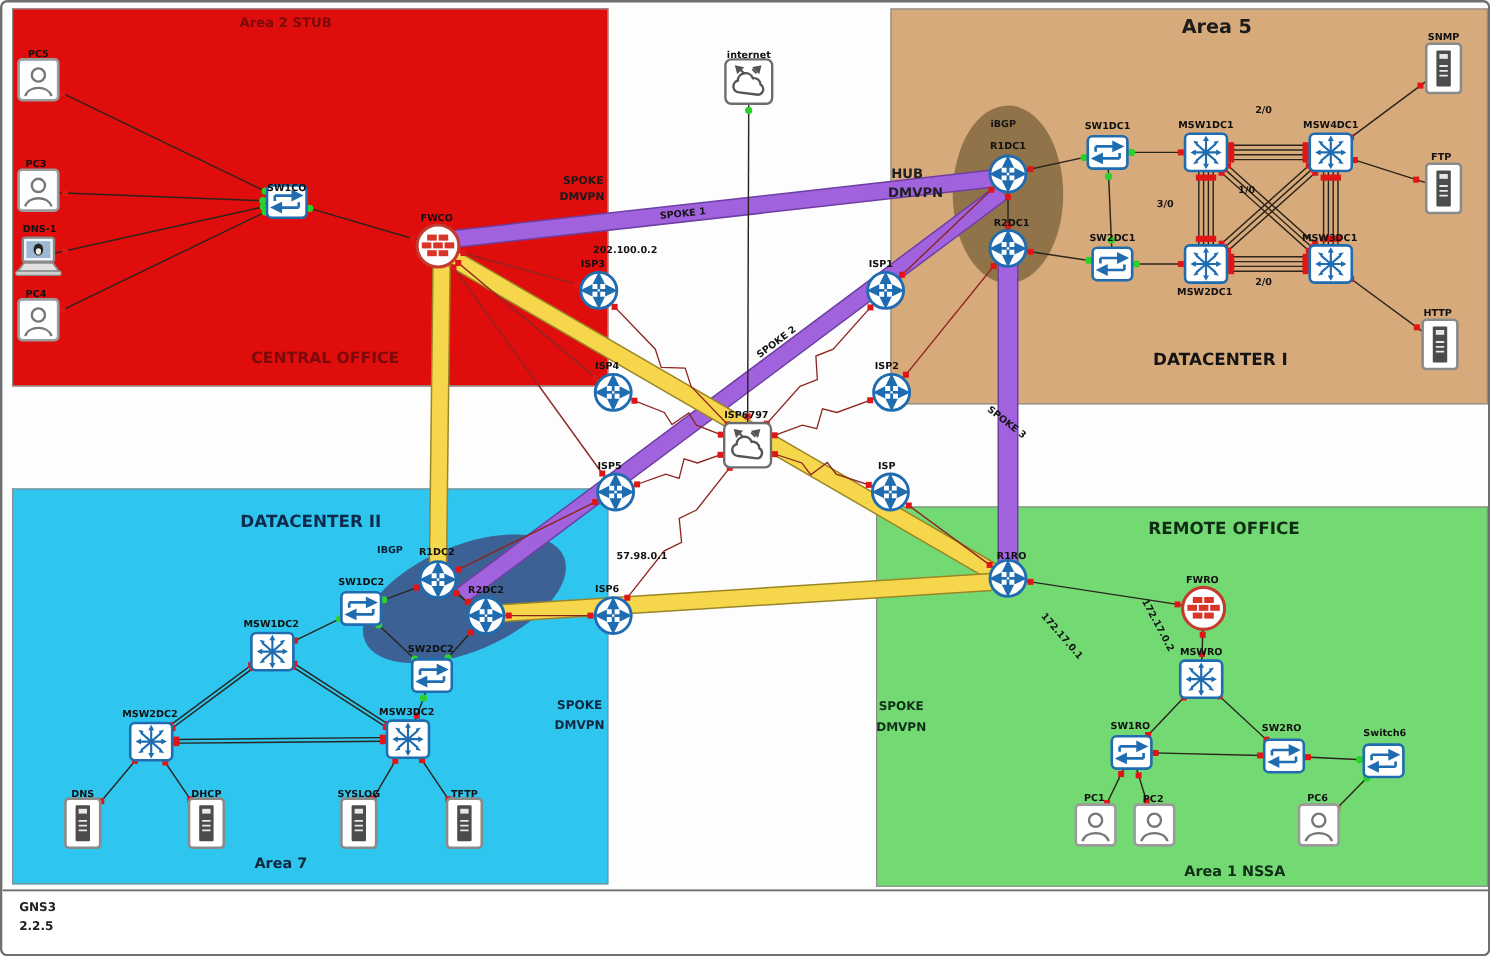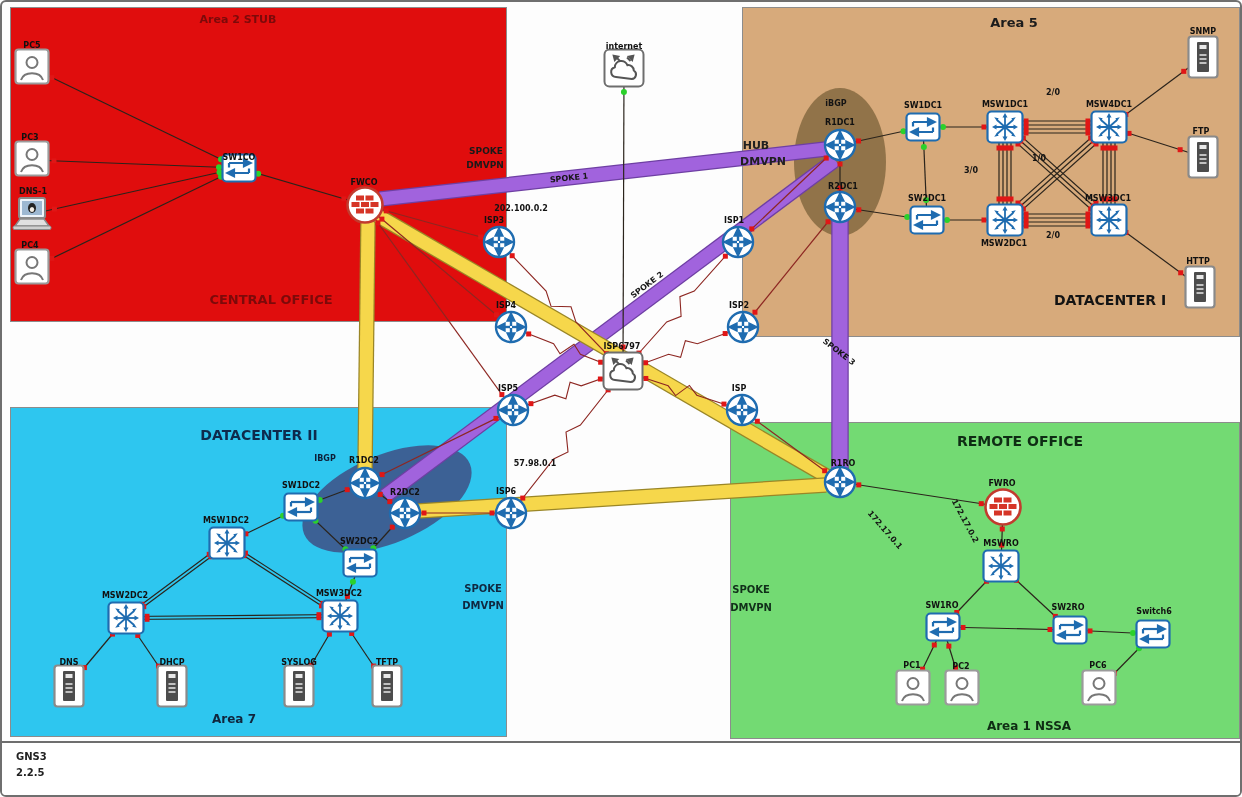--- a/index.html
+++ b/index.html
@@ -904,22 +904,22 @@
       <div class="nodelabel" style="left: 1000px; top: 481px;">FWRO</div>
       <div class="nodelabel" style="left: 999px; top: 541px;">MSWRO</div>
       <div class="nodelabel" style="left: 940px; top: 603px;">SW1RO</div>
       <div class="nodelabel" style="left: 1066px; top: 605px;">SW2RO</div>
       <div class="nodelabel" style="left: 1152px; top: 609px;">Switch6</div>
       <div class="nodelabel" style="left: 910px; top: 663px;">PC1</div>
       <div class="nodelabel" style="left: 959px; top: 664px;">PC2</div>
       <div class="nodelabel" style="left: 1096px; top: 663px;">PC6</div>
       <div class="anno" style="left: 236px; top: 17px; font-size: 11px; color: rgb(124, 10, 10); font-weight: bold; transform: translate(-50%, -50%) rotate(0deg);">Area 2 STUB</div>
       <div class="anno" style="left: 253px; top: 297px; font-size: 13px; color: rgb(124, 10, 10); font-weight: bold; transform: translate(-50%, -50%) rotate(0deg); margin-left: 16px;">CENTRAL OFFICE</div>
-      <div class="anno" style="left: 1012px; top: 20px; font-size: 13px; color: rgb(28, 28, 28); font-weight: bold; transform: translate(-50%, -50%) rotate(0deg);">Area 5</div>
-      <div class="anno" style="left: 1108px; top: 298px; font-size: 14px; color: rgb(20, 20, 20); font-weight: bold; transform: translate(-50%, -50%) rotate(0deg);">DATACENTER I</div>
+      <div class="anno" style="left: 1012px; top: 20px; font-size: 16px; color: rgb(28, 28, 28); font-weight: bold; transform: translate(-50%, -50%) rotate(0deg);">Area 5</div>
+      <div class="anno" style="left: 1015px; top: 298px; font-size: 14px; color: rgb(20, 20, 20); font-weight: bold; transform: translate(-50%, -50%) rotate(0deg);">DATACENTER I</div>
       <div class="anno" style="left: 257px; top: 433px; font-size: 14px; color: rgb(14, 42, 77); font-weight: bold; transform: translate(-50%, -50%) rotate(0deg);">DATACENTER II</div>
       <div class="anno" style="left: 232px; top: 717px; font-size: 12px; color: rgb(16, 38, 61); font-weight: bold; transform: translate(-50%, -50%) rotate(0deg);">Area 7</div>
       <div class="anno" style="left: 1018px; top: 439px; font-size: 14px; color: rgb(15, 45, 20); font-weight: bold; transform: translate(-50%, -50%) rotate(0deg);">REMOTE OFFICE</div>
       <div class="anno" style="left: 1027px; top: 724px; font-size: 12px; color: rgb(15, 45, 20); font-weight: bold; transform: translate(-50%, -50%) rotate(0deg);">Area 1 NSSA</div>
       <div class="anno" style="left: 754px; top: 143px; font-size: 11px; color: rgb(32, 32, 32); font-weight: bold; transform: translate(-50%, -50%) rotate(0deg);">HUB</div>
       <div class="anno" style="left: 761px; top: 159px; font-size: 11px; color: rgb(32, 32, 32); font-weight: bold; transform: translate(-50%, -50%) rotate(0deg);">DMVPN</div>
       <div class="anno" style="left: 484px; top: 149px; font-size: 9px; color: rgb(26, 26, 26); font-weight: bold; transform: translate(-50%, -50%) rotate(0deg);">SPOKE</div>
       <div class="anno" style="left: 483px; top: 163px; font-size: 9px; color: rgb(26, 26, 26); font-weight: bold; transform: translate(-50%, -50%) rotate(0deg);">DMVPN</div>
       <div class="anno" style="left: 481px; top: 586px; font-size: 10px; color: rgb(16, 40, 64); font-weight: bold; transform: translate(-50%, -50%) rotate(0deg);">SPOKE</div>
       <div class="anno" style="left: 481px; top: 603px; font-size: 10px; color: rgb(16, 40, 64); font-weight: bold; transform: translate(-50%, -50%) rotate(0deg);">DMVPN</div>

